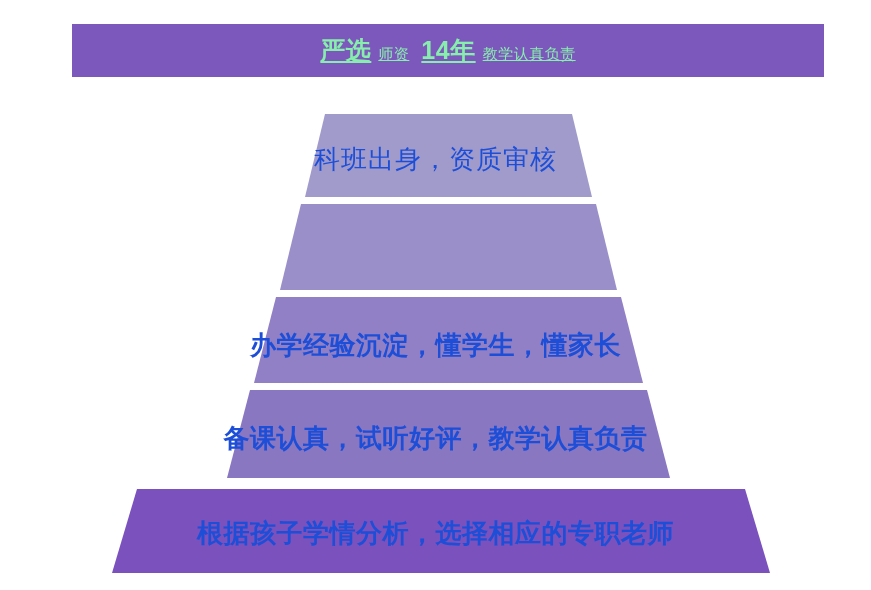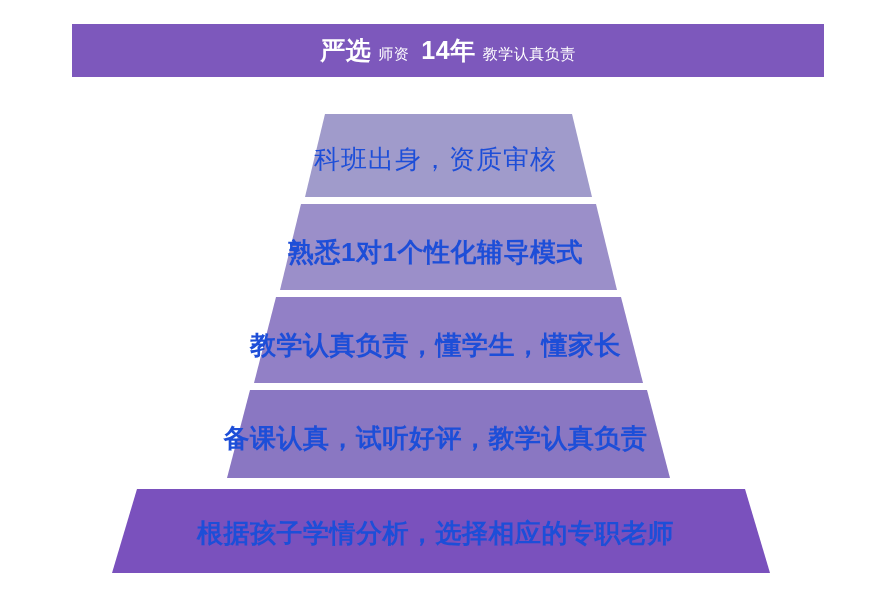--- a/index.html
+++ b/index.html
@@ -84,21 +84,21 @@
   .tier-label.t3 { top: 328px; font-size: 26px; letter-spacing: 0.5px; }
   .tier-label.t4 { top: 421px; font-size: 26px; letter-spacing: 0.5px; }
   .tier-label.t5 { top: 516px; font-size: 26px; letter-spacing: 0.5px; }
 </style>
 </head>
 <body>
 
 <div id="infographic">
 
   <div class="header-bar" style="background: rgb(125, 88, 188);">
-    <div class="header-title" style="color: #ffffff;">
+    <div class="header-title" style="color: #86efac; text-decoration: underline;">
       <span class="ht-strong">严选</span>
       <span class="ht-sp"></span>
       <span class="ht-light">师资</span>
       <span class="ht-sp-wide"></span>
       <span class="ht-strong">14年</span>
       <span class="ht-sp"></span>
       <span class="ht-light">教学认真负责</span>
     </div>
   </div>
 
@@ -106,18 +106,17 @@
     <svg width="871" height="590" viewBox="0 0 871 590" xmlns="http://www.w3.org/2000/svg">
       <polygon points="325,114 572,114 592,197 305,197" fill="#a09bcb"></polygon>
       <polygon points="301,204 596,204 617,290 280,290" fill="#9b8fc9"></polygon>
       <polygon points="276,297 621,297 643,383 254,383" fill="#9280c6"></polygon>
       <polygon points="250,390 647,390 670,478 227,478" fill="#8a77c2"></polygon>
       <polygon points="137,489 745,489 770,573 112,573" fill="#7a51bd"></polygon>
     </svg>
   </div>
 
   <div class="tier-label t1">科班出身，资质审核</div>
-  <div class="tier-label t2">熟悉1对1个性化辅导模式</div>
-  <div class="tier-label t3">教学认真负责，懂学生，懂家长</div>
+  <div class="tier-label t3">办学经验沉淀，懂学生，懂家长</div>
   <div class="tier-label t5">根据孩子学情分析，选择相应的专职老师</div>
   <div class="tier-label t4">备课认真，试听好评，教学认真负责</div>
 
 </div>
 
 </body></html>

